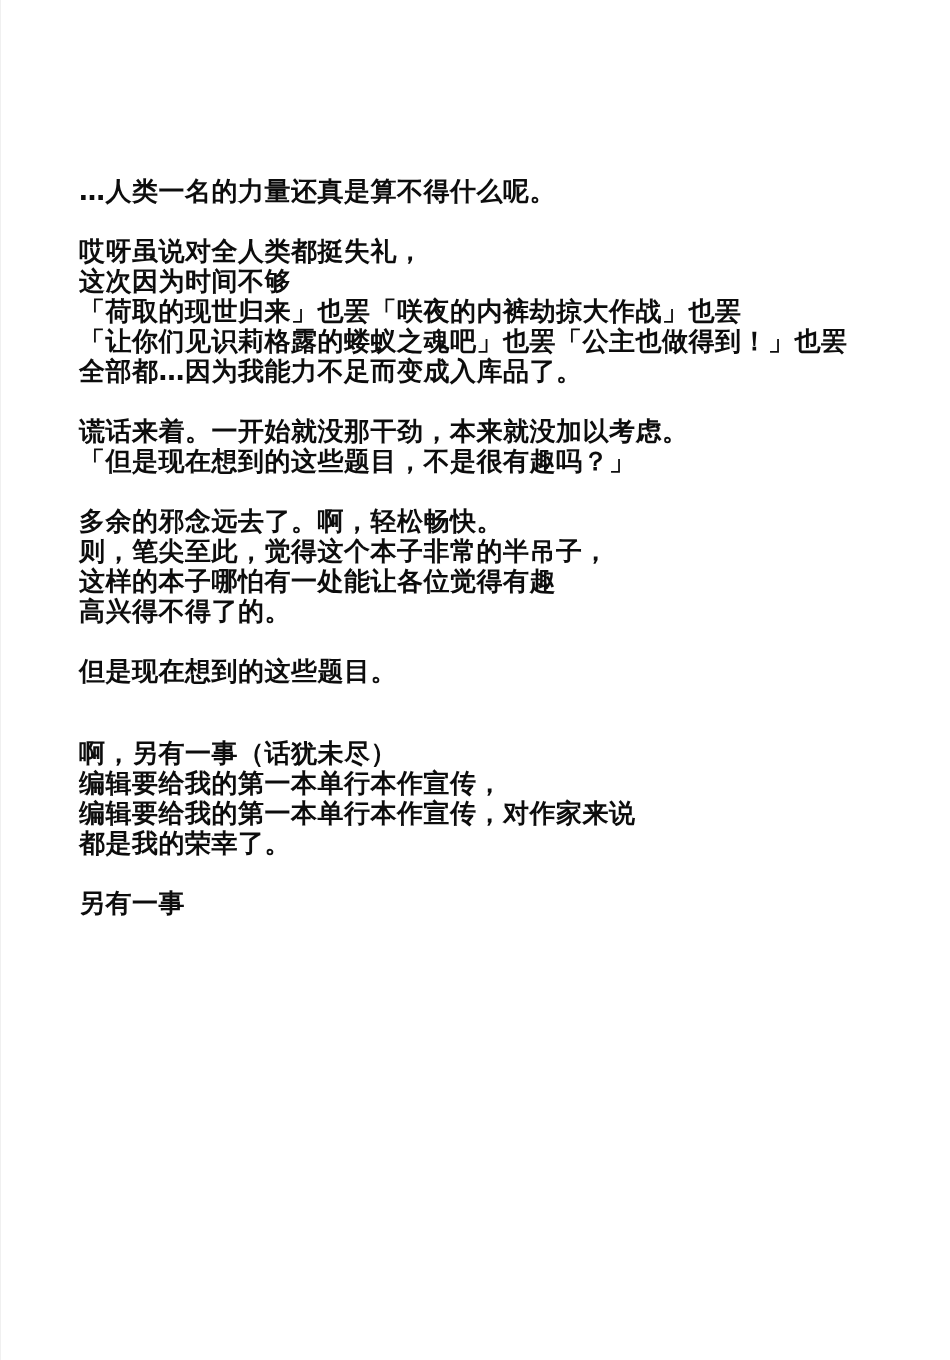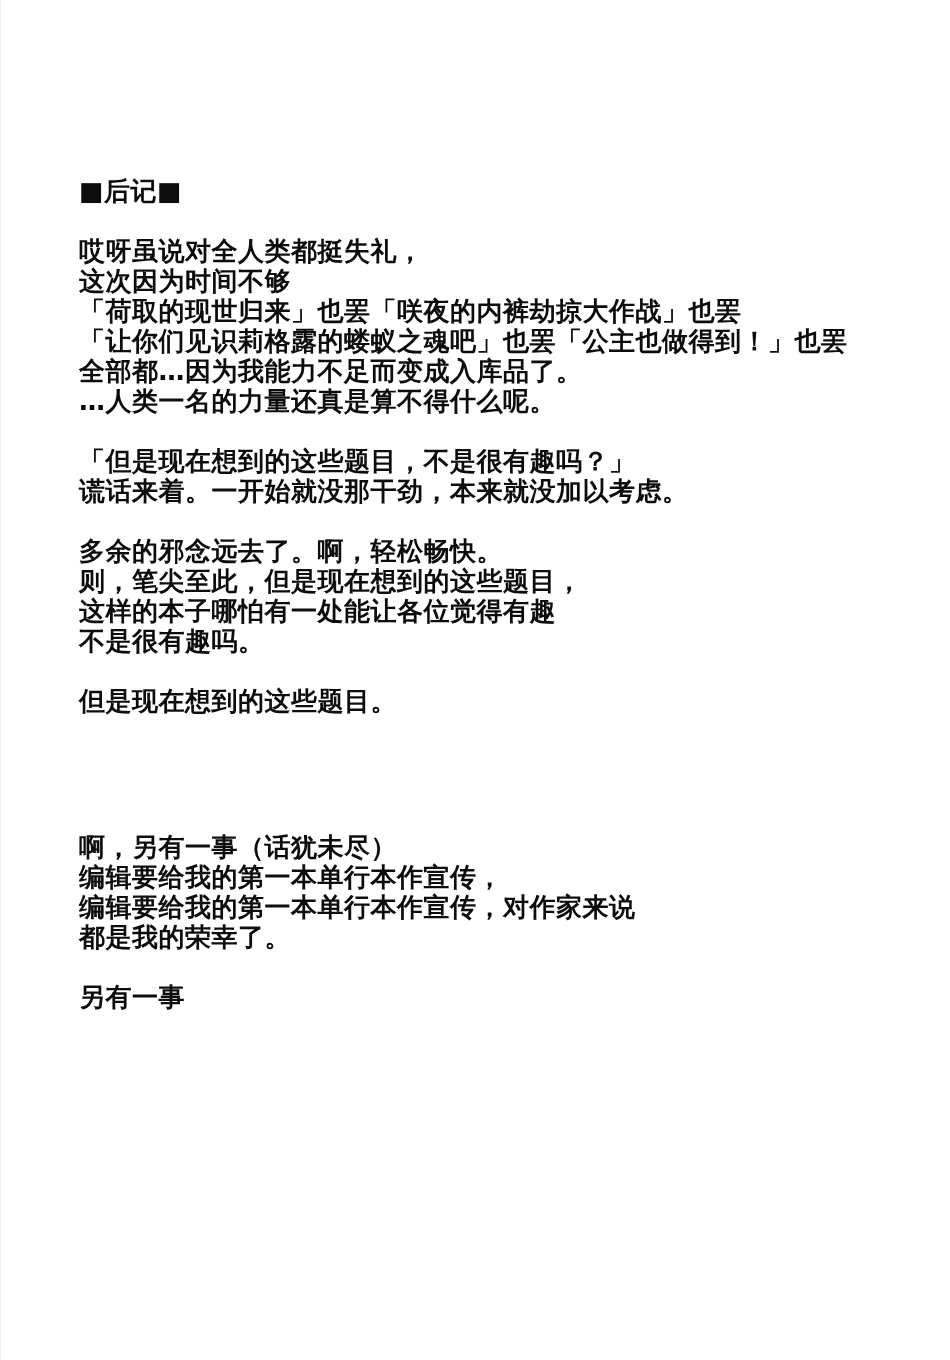--- a/index.html
+++ b/index.html
@@ -27,58 +27,57 @@
     white-space: nowrap;
     letter-spacing: 0.5px;
   }
   .para {
     margin: 30px 0 0 0;
   }
   .para.first {
     margin-top: 0;
   }
   .para.gap-large {
-    margin-top: 116px;
+    margin-top: 52px;
   }
   .line {
     font-size: 26px;
     line-height: 30px;
     white-space: nowrap;
     letter-spacing: 0.5px;
   }
 </style>
 </head>
 <body>
 
 <div class="page">
 
-  <div class="heading">■后记■</div>
+
+  <div class="para first">
+    <div class="line">…人类一名的力量还真是算不得什么呢。</div>
+  </div>
 
   <div class="para">
     <div class="line">哎呀虽说对全人类都挺失礼，</div>
     <div class="line">这次因为时间不够</div>
     <div class="line">「荷取的现世归来」也罢「咲夜的内裤劫掠大作战」也罢</div>
     <div class="line">「让你们见识莉格露的蝼蚁之魂吧」也罢「公主也做得到！」也罢</div>
     <div class="line">全部都…因为我能力不足而变成入库品了。</div>
   </div>
 
-  <div class="para first">
-    <div class="line">…人类一名的力量还真是算不得什么呢。</div>
-  </div>
-
   <div class="para">
+    <div class="line">谎话来着。一开始就没那干劲，本来就没加以考虑。</div>
     <div class="line">「但是现在想到的这些题目，不是很有趣吗？」</div>
-    <div class="line">谎话来着。一开始就没那干劲，本来就没加以考虑。</div>
   </div>
 
   <div class="para">
     <div class="line">多余的邪念远去了。啊，轻松畅快。</div>
-    <div class="line">则，笔尖至此，但是现在想到的这些题目，</div>
+    <div class="line">则，笔尖至此，觉得这个本子非常的半吊子，</div>
     <div class="line">这样的本子哪怕有一处能让各位觉得有趣</div>
-    <div class="line">不是很有趣吗。</div>
+    <div class="line">高兴得不得了的。</div>
   </div>
 
   <div class="para">
     <div class="line">但是现在想到的这些题目。</div>
   </div>
 
   <div class="para gap-large">
     <div class="line">啊，另有一事（话犹未尽）</div>
     <div class="line">编辑要给我的第一本单行本作宣传，</div>
     <div class="line">编辑要给我的第一本单行本作宣传，对作家来说</div>

